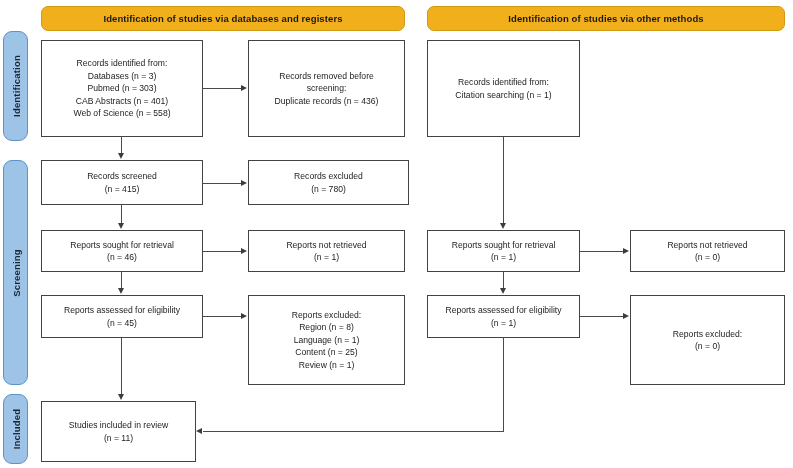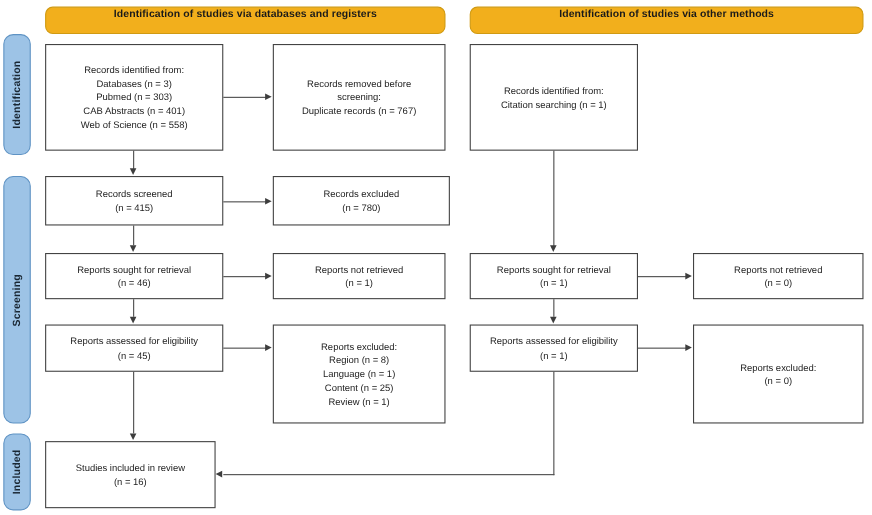--- a/index.html
+++ b/index.html
@@ -19,21 +19,21 @@
   .hdr{
     position:absolute;
     background:#F2AF1C;
     border:1px solid #d09a12;
     border-radius:7px;
     color:#1a1a1a;
     font-size:9.5px;
     font-weight:bold;
     letter-spacing:.1px;
     display:flex;
-    align-items:flex-start;
+    align-items:center;
     justify-content:center;
     text-align:center;
     box-sizing:border-box;
   }
 
   
   .rail{
     position:absolute;
     background:#9DC3E6;
     border:1px solid #5f93c4;
@@ -120,21 +120,21 @@
     <span class="box-text">Records identified from:
 Databases (n = 3)
 Pubmed (n = 303)
 CAB Abstracts (n = 401)
 Web of Science (n = 558)</span>
   </div>
 
   <div class="box" style="left:248px;top:40px;width:157px;height:97px;">
     <span class="box-text">Records removed before
 screening:
-Duplicate records (n = 767)</span>
+Duplicate records (n = 436)</span>
   </div>
 
   <div class="box" style="left:427px;top:40px;width:153px;height:97px;">
     <span class="box-text">Records identified from:
 Citation searching (n = 1)</span>
   </div>
 
   <div class="ln ln-h" style="left:203px;top:88px;width:39px;"></div>
   <div class="arrow arrow-r" style="left:241px;top:84.5px;"></div>
 
@@ -216,21 +216,21 @@
   </div>
 
   <div class="ln ln-h" style="left:203px;top:316px;width:39px;"></div>
   <div class="arrow arrow-r" style="left:241px;top:312.5px;"></div>
 
   <div class="ln ln-h" style="left:580px;top:316px;width:44px;"></div>
   <div class="arrow arrow-r" style="left:623px;top:312.5px;"></div>
 
   <div class="box" style="left:41px;top:401px;width:155px;height:61px;">
     <span class="box-text">Studies included in review
-(n = 16)</span>
+(n = 11)</span>
   </div>
 
   <div class="ln ln-v" style="left:121px;top:338px;height:56px;"></div>
   <div class="arrow arrow-d" style="left:117.5px;top:394px;"></div>
 
   <div class="ln ln-v" style="left:503px;top:338px;height:94px;"></div>
   <div class="ln ln-h" style="left:203px;top:431px;width:301px;"></div>
   <div class="arrow arrow-l" style="left:196px;top:427.5px;"></div>
 
 </div>

